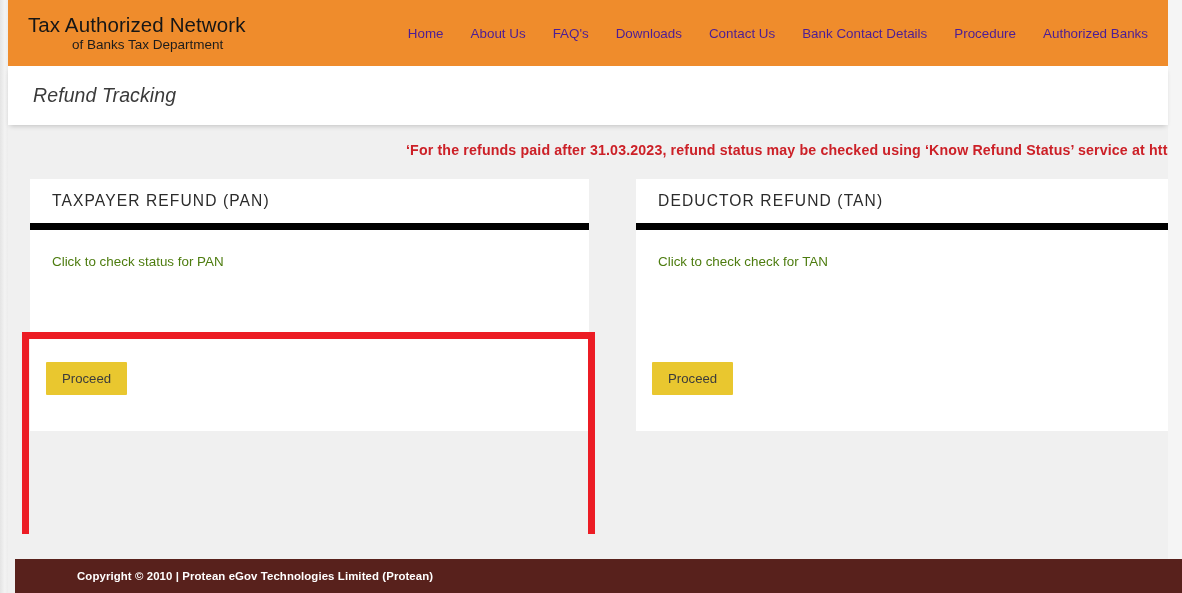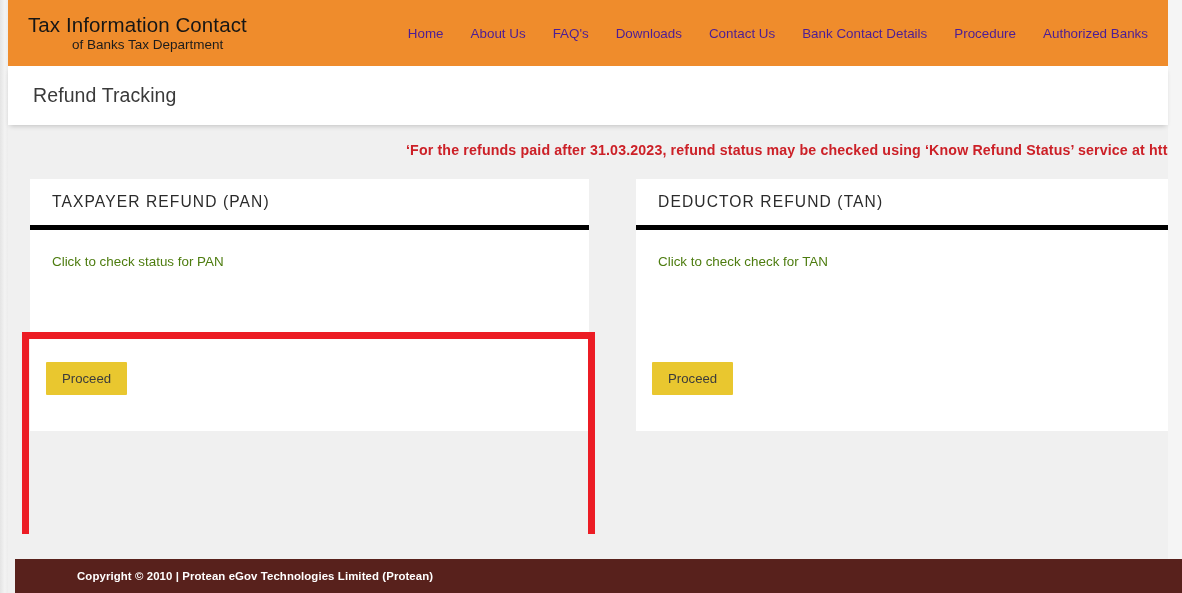--- a/index.html
+++ b/index.html
@@ -102,20 +102,21 @@
     display: flex;
     align-items: center;
   }
   .titlebar h1 {
     margin: 0;
     padding-left: 25px;
     font-size: 19.5px;
     font-weight: normal;
     color: #3a3a3a;
     letter-spacing: 0.1px;
+    font-style: italic;
   }
 
   
   .content {
     position: relative;
     background: #f0f0f0;
     height: 409px;
     overflow: hidden;
   }
 
@@ -151,21 +152,21 @@
   .card {
     background: #ffffff;
     box-sizing: border-box;
     height: 252px;
     position: relative;
   }
   .card-head {
     height: 51px;
     display: flex;
     align-items: center;
-    border-bottom: 5px solid #000000;
+    border-bottom: 7px solid #000000;
     box-sizing: border-box;
   }
   .card-head h2 {
     margin: 0;
     padding-left: 22px;
     font-size: 15.6px;
     font-weight: normal;
     color: #2b2b2b;
     letter-spacing: 1.1px;
   }
@@ -241,21 +242,21 @@
   <div class="footer-fill"></div>
 
   <div class="gutter-left"></div>
   <div class="gutter-right"></div>
 
   <div id="page">
 
     <div class="topbar">
 
       <div class="brand">
-        <span class="brand-line1">Tax Information Contact</span>
+        <span class="brand-line1">Tax Authorized Network</span>
         <span class="brand-line2">of Banks Tax Department</span>
       </div>
 
       <nav class="navmenu">
         <a href="#">Home</a>
         <a href="#">About Us</a>
         <a href="#">FAQ's</a>
         <a href="#">Downloads</a>
         <a href="#">Contact Us</a>
         <a href="#">Bank Contact Details</a>

